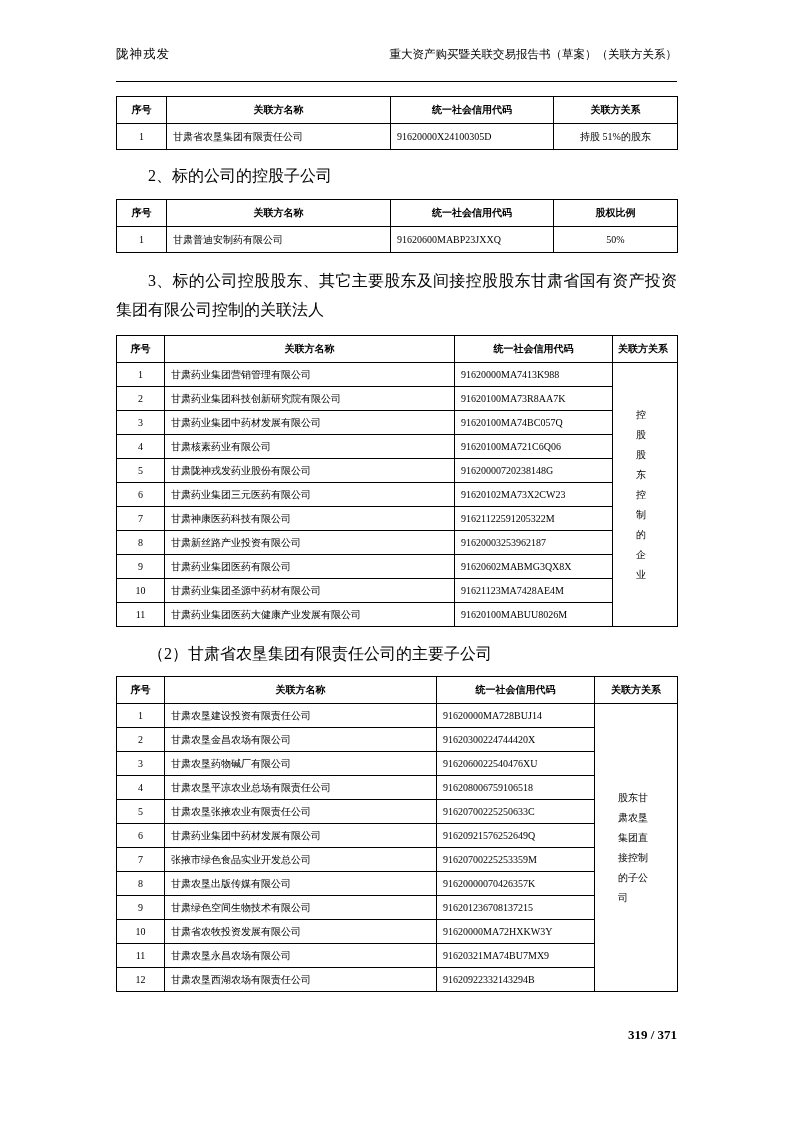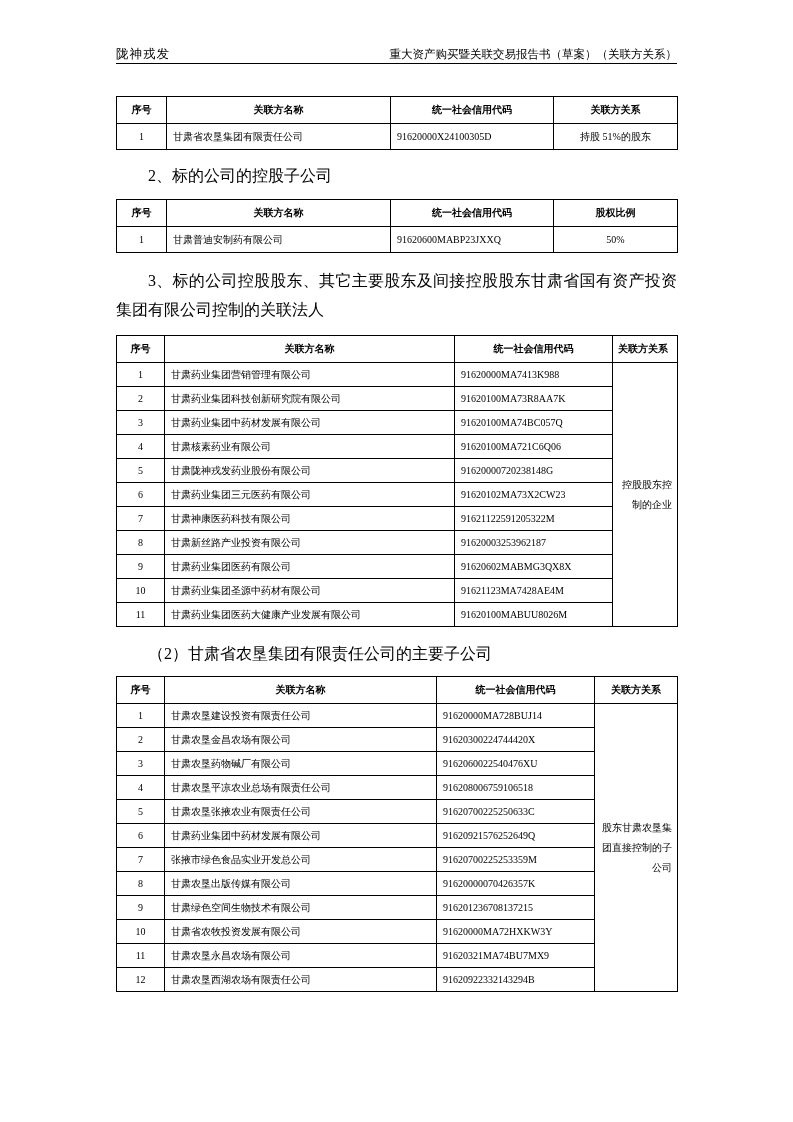--- a/index.html
+++ b/index.html
@@ -10,21 +10,21 @@
     background:#ffffff;
     font-family:"Liberation Serif","DejaVu Serif",serif;
     color:#000;
     overflow:hidden;
   }
   
   .page-header {
     position:absolute; left:116px; top:46px; width:561px;
     display:flex; justify-content:space-between; align-items:baseline;
     border-bottom:1px solid #000;
-    padding-bottom:0;
+    padding-bottom:18px;
   }
   .ph-left  { font-size:12.5px; letter-spacing:1px; }
   .ph-right { font-size:11.5px; }
 
   
   .content { position:absolute; left:116px; top:88px; width:561px; }
 
   
   table.tbl {
     width:561px; border-collapse:collapse; table-layout:fixed;
@@ -35,22 +35,22 @@
     font-weight:bold; text-align:center;
     padding:3px 4px; line-height:20px;
   }
   .tbl td { padding:2px 6px; line-height:19px; height:19px; white-space:nowrap; }
   .tbl td.c0 { text-align:center; }
   .tbl td.c1 { text-align:left; }
   .tbl td.c2 { text-align:left; }
   .tbl td.c3 { text-align:center; }
   .t1 td, .t2 td { height:21px; line-height:21px; }
   .tbl td.merge-cell {
-    text-align:right; vertical-align:middle;
-    white-space:normal; line-height:20px; padding:2px 5px;
+    text-align:left; vertical-align:middle;
+    white-space:normal; line-height:20px; padding:2px 23px;
   }
   .t3 th.relation { text-align:left; padding:3px 5px; }
 
   
   .h2 { font-size:16px; line-height:22px; margin:15px 0 0 32px; }
   .para {
     font-size:16px; line-height:29px; text-align:justify;
     text-indent:32px; margin:13px 0 0 0;
   }
   .mt-t1 { margin-top:8px; }
@@ -283,14 +283,17 @@
           <tr>
             <td class="c0">12</td>
             <td class="c1">甘肃农垦西湖农场有限责任公司</td>
             <td class="c2">91620922332143294B</td>
           </tr>
         </tbody>
     </table>
 
   </div>
 
+  <div class="page-footer">
+    <span class="pf-num">319 / 371</span>
+  </div>
 
 </div>
 
 </body></html>

